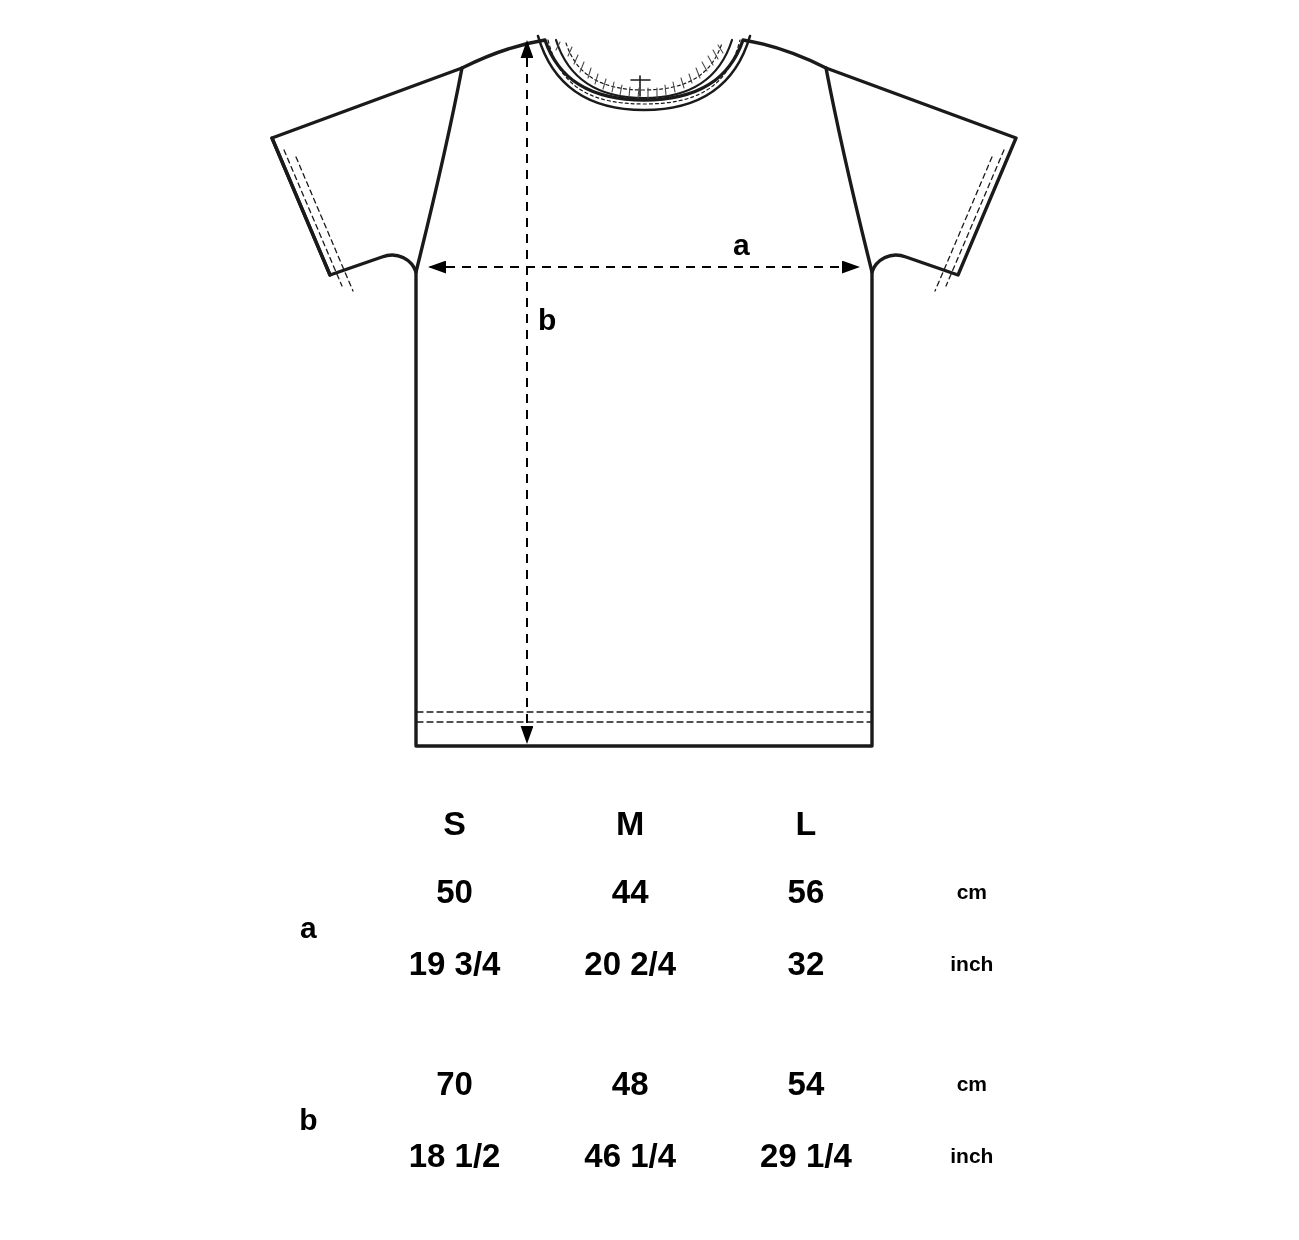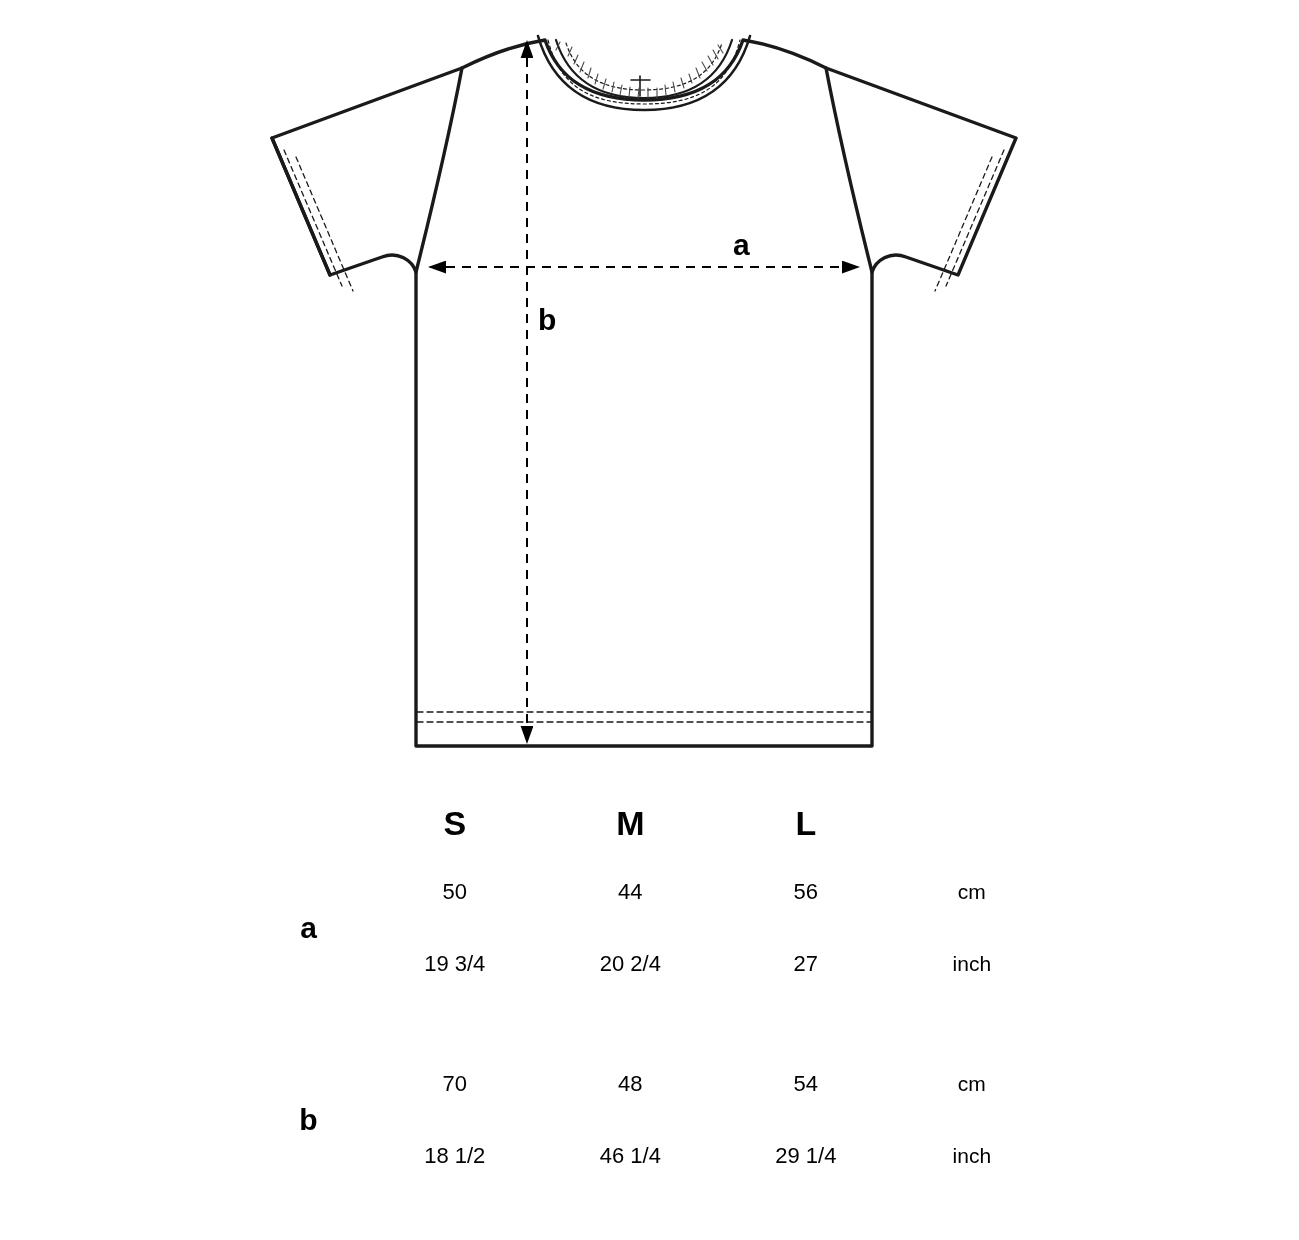--- a/index.html
+++ b/index.html
@@ -70,27 +70,27 @@
   .hdr-size {
     font-size: 34px;
     font-weight: bold;
     height: 66px;
   }
   .rowlabel {
     font-size: 30px;
     font-weight: bold;
   }
   .val {
-    font-size: 22px;
-    font-weight: normal;
+    font-size: 33px;
+    font-weight: bold;
     height: 72px;
   }
   .unit {
     font-size: 21px;
-    font-weight: normal;
+    font-weight: bold;
     text-align: left;
     padding-left: 16px;
   }
   .spacer-row td { height: 48px; }
 </style>
 </head>
 <body>
 
 <div id="diagram-area">
   <svg width="1299" height="780" viewBox="0 0 1299 780" xmlns="http://www.w3.org/2000/svg">
@@ -216,21 +216,21 @@
         <td class="rowlabel" rowspan="2">a</td>
         <td class="val">50</td>
         <td class="val">44</td>
         <td class="val">56</td>
         <td class="unit">cm</td>
       </tr>
 
       <tr>
         <td class="val">19 3/4</td>
         <td class="val">20 2/4</td>
-        <td class="val">27</td>
+        <td class="val">32</td>
         <td class="unit">inch</td>
       </tr>
 
       <tr class="spacer-row">
         <td></td>
         <td></td>
         <td></td>
         <td></td>
         <td></td>
       </tr>

